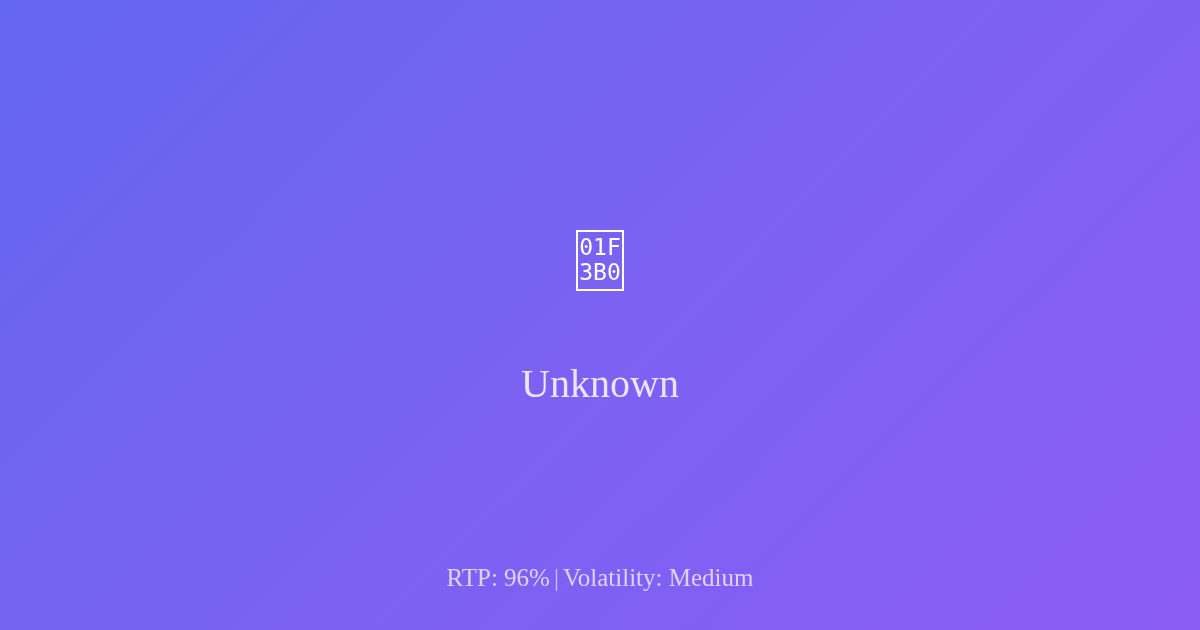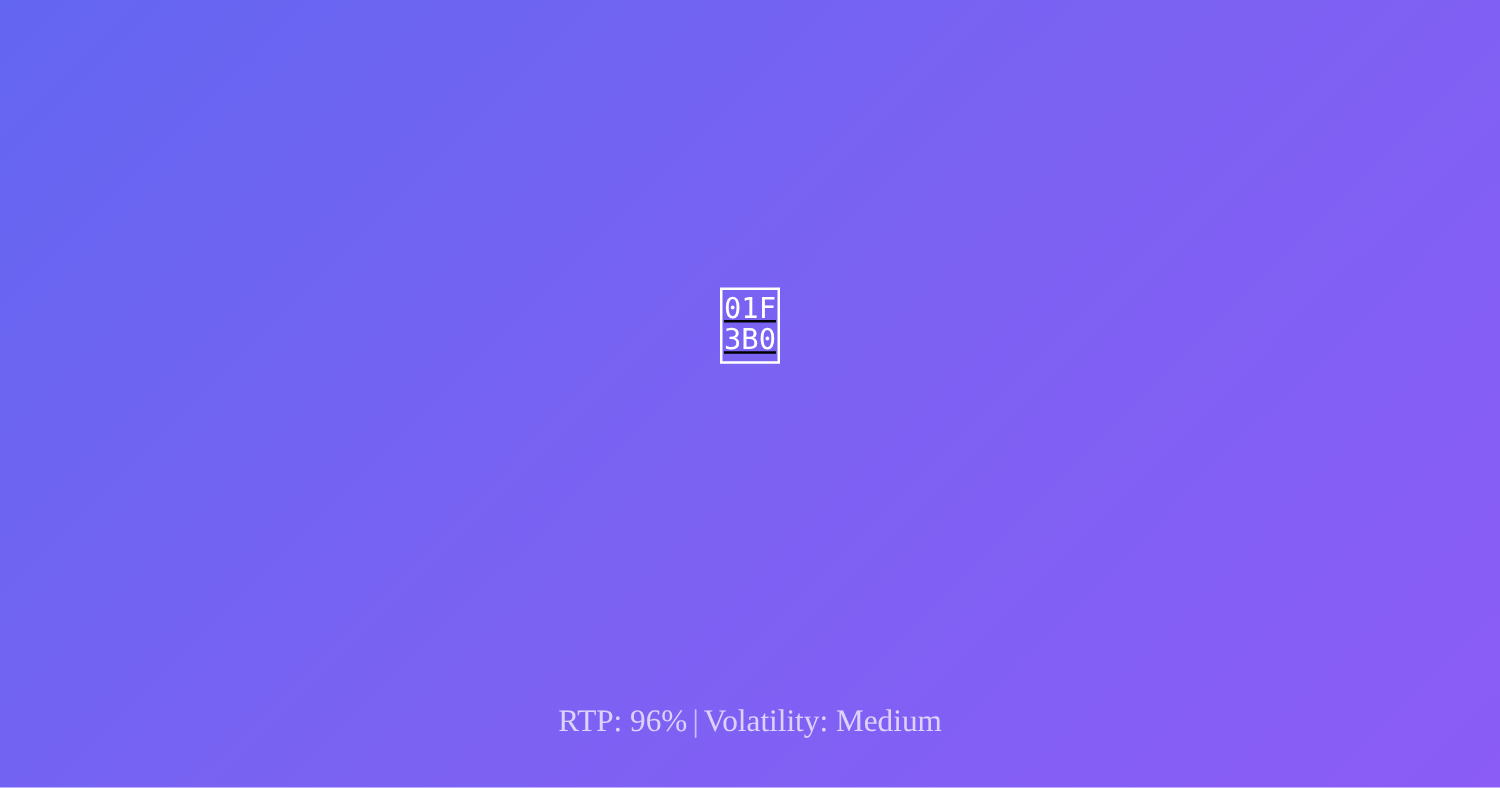--- a/index.html
+++ b/index.html
@@ -41,21 +41,20 @@
     pointer-events: none;
   }
 
   .title-inner {
     display: flex;
     flex-direction: row;
     align-items: center;
     justify-content: center;
     gap: 22px;
     transform: translateY(-55px);
-    text-decoration: underline;
   }
 
   
   .tofu-glyph {
     display: inline-flex;
     flex-direction: column;
     align-items: center;
     justify-content: center;
     box-sizing: border-box;
     width: 48px;
@@ -131,18 +130,19 @@
 
       <span class="tofu-glyph">
         <span class="tofu-line">01F</span>
         <span class="tofu-line">3B0</span>
       </span>
 
 
     </div>
   </div>
 
+  <div class="provider-subtitle">Unknown</div>
 
   <div class="meta-footer">
     <span>RTP: 96%</span><span class="meta-sep">|</span><span>Volatility: Medium</span>
   </div>
 
 </div>
 
 </body></html>

